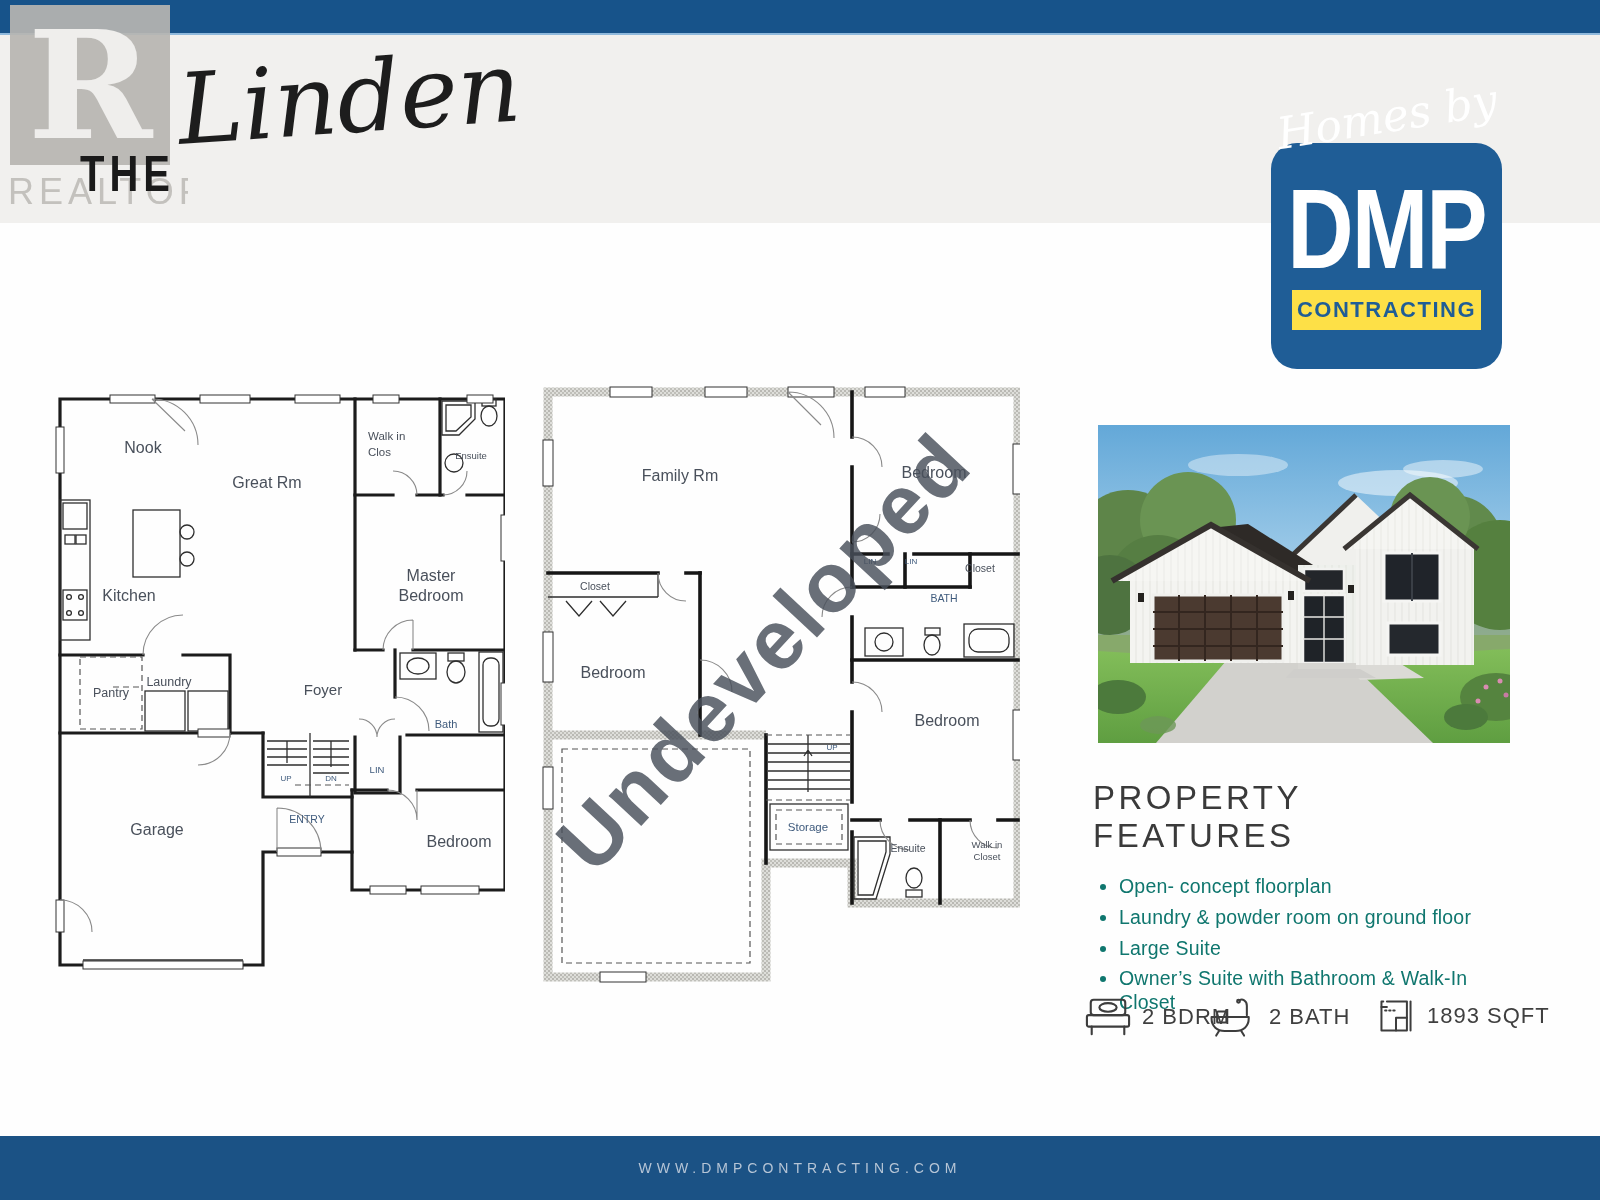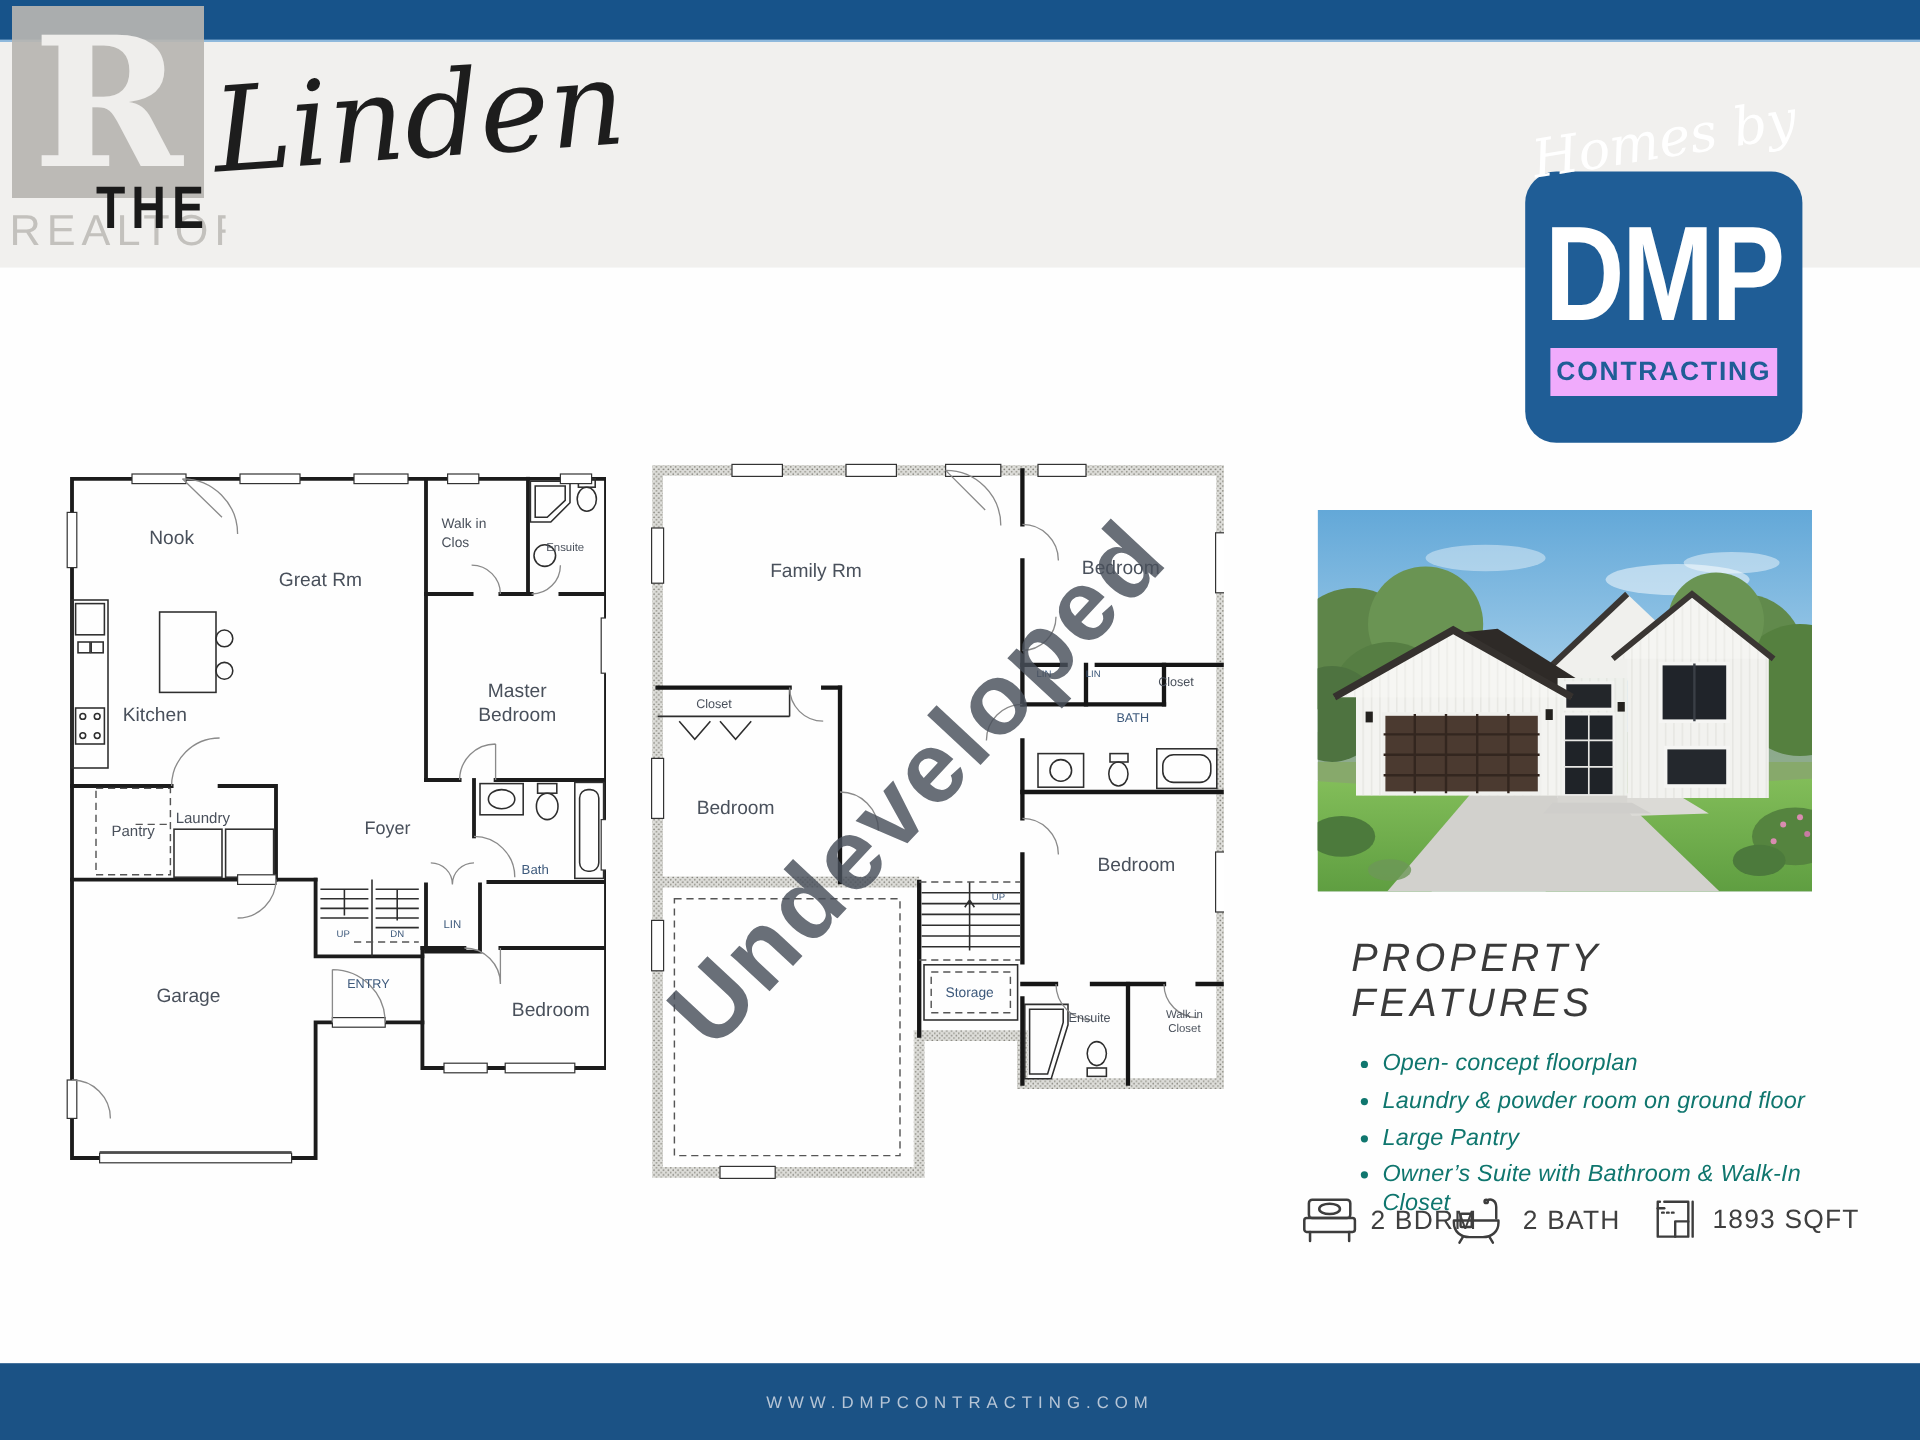--- a/index.html
+++ b/index.html
@@ -15,36 +15,36 @@
   .linden{position:absolute;left:182px;top:52px;font-family:"DejaVu Serif",serif;font-style:italic;
           font-size:98px;color:#1d1d1d;transform:rotate(-4deg);transform-origin:left bottom;line-height:1.2;}
   .dmp-logo{position:absolute;left:1271px;top:143px;width:231px;height:226px;background:#1f5d96;
             border-radius:26px;}
   .homesby{position:absolute;left:-12px;top:-52px;width:256px;text-align:center;
            font-family:"DejaVu Serif",serif;font-style:italic;font-size:44px;color:#ffffff;
            transform:rotate(-9deg);}
   .dmp-name{position:absolute;left:0;top:30px;width:231px;text-align:center;font-size:92px;
             font-weight:bold;color:#ffffff;line-height:1;transform:scaleY(1.22);
             transform-origin:top center;letter-spacing:-2px;}
-  .contracting-band{position:absolute;left:21px;top:147px;width:189px;height:40px;background:#f0abfc;
+  .contracting-band{position:absolute;left:21px;top:147px;width:189px;height:40px;background:#fde047;
             display:flex;align-items:center;justify-content:center;}
   .contracting-band span{color:#1f5d96;font-weight:bold;font-size:22px;letter-spacing:1.5px;}
   
   .plan{position:absolute;}
   .plan .wall{stroke:#1c1c1c;stroke-width:3.2;fill:none;stroke-linecap:square;}
   .plan .wall2{stroke:#161616;stroke-width:3.6;fill:none;stroke-linecap:square;}
   .plan .thin{stroke:#2e2e2e;stroke-width:1.3;fill:none;}
   .plan .dash{stroke:#555;stroke-width:1.2;fill:none;stroke-dasharray:6 4;}
   .plan .door{stroke:#8a8a8a;stroke-width:1.1;fill:none;}
   .plan .win{fill:#ffffff;stroke:#333;stroke-width:1;}
   .plan text{fill:#49505b;}
   .plan .lblb{fill:#3e5a7c;}
   .wm{fill:#8b8b82;opacity:.82;font-weight:bold;letter-spacing:3px;}
   
-  .features{position:absolute;left:1126px;top:779px;width:396px;font-style:italic;}
+  .features{position:absolute;left:1093px;top:779px;width:396px;}
   .features h2{margin:0;font-size:33px;font-weight:400;letter-spacing:3.5px;color:#3a3a3a;}
   .features ul{margin:20px 0 0 0;padding-left:26px;font-size:19.5px;color:#0f766e;line-height:1.22;}
   .features li{margin-bottom:7px;letter-spacing:.2px;}
   .stat{position:absolute;top:995px;display:flex;align-items:center;gap:11px;}
   .stat .lab{font-size:22px;color:#3f3f3f;letter-spacing:1px;}
   .sico{stroke:#3d3d3d;stroke-width:2.2;fill:none;stroke-linecap:round;stroke-linejoin:round;}
   
   .footer{position:absolute;left:0;top:1136px;width:1600px;height:64px;background:#1b5285;
           display:flex;align-items:center;justify-content:center;text-align:center;}
   .footer span{color:#b6c5d6;font-size:14px;letter-spacing:5px;}
@@ -344,21 +344,21 @@
         <circle cx="380" cy="276" r="2.5" fill="#d98cb1"></circle>
       <ellipse cx="60" cy="300" rx="18" ry="9" fill="#6d9757" opacity="0.8"></ellipse>
     </g>
   </svg>
 
   <div class="features">
     <h2>PROPERTY FEATURES</h2>
     <ul>
       <li>Open- concept floorplan</li>
       <li>Laundry &amp; powder room on ground floor</li>
-      <li>Large Pantry</li>
+      <li>Large Suite</li>
       <li>Owner’s Suite with Bathroom &amp; Walk-In Closet</li>
     </ul>
   </div>
 
   <div class="stat" style="left:1085px">
     <svg class="sico" width="46" height="44" viewBox="0 0 48 44">
       <rect x="6" y="4" width="36" height="16" rx="3"></rect>
       <ellipse cx="24" cy="12" rx="9" ry="4.5"></ellipse>
       <rect x="2" y="20" width="44" height="12" rx="2"></rect>
       <path d="M7,32 V40 M41,32 V40"></path>

